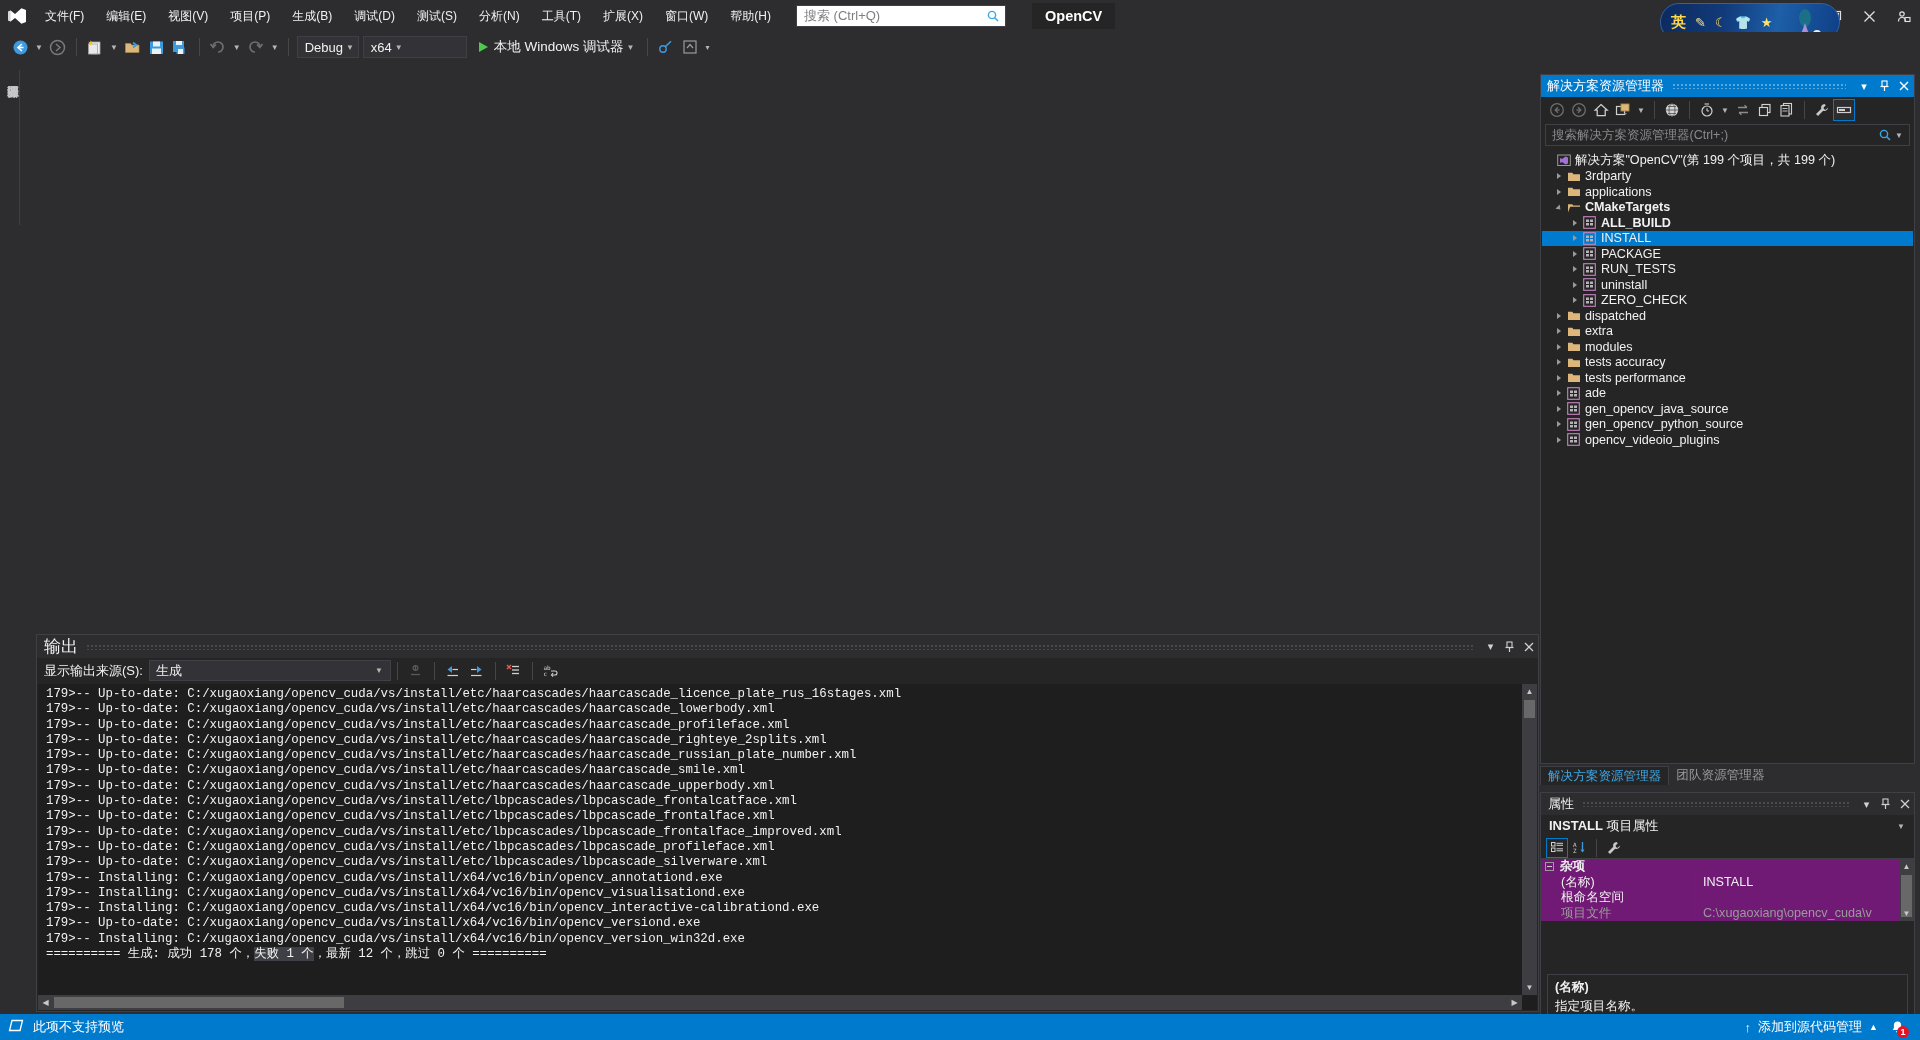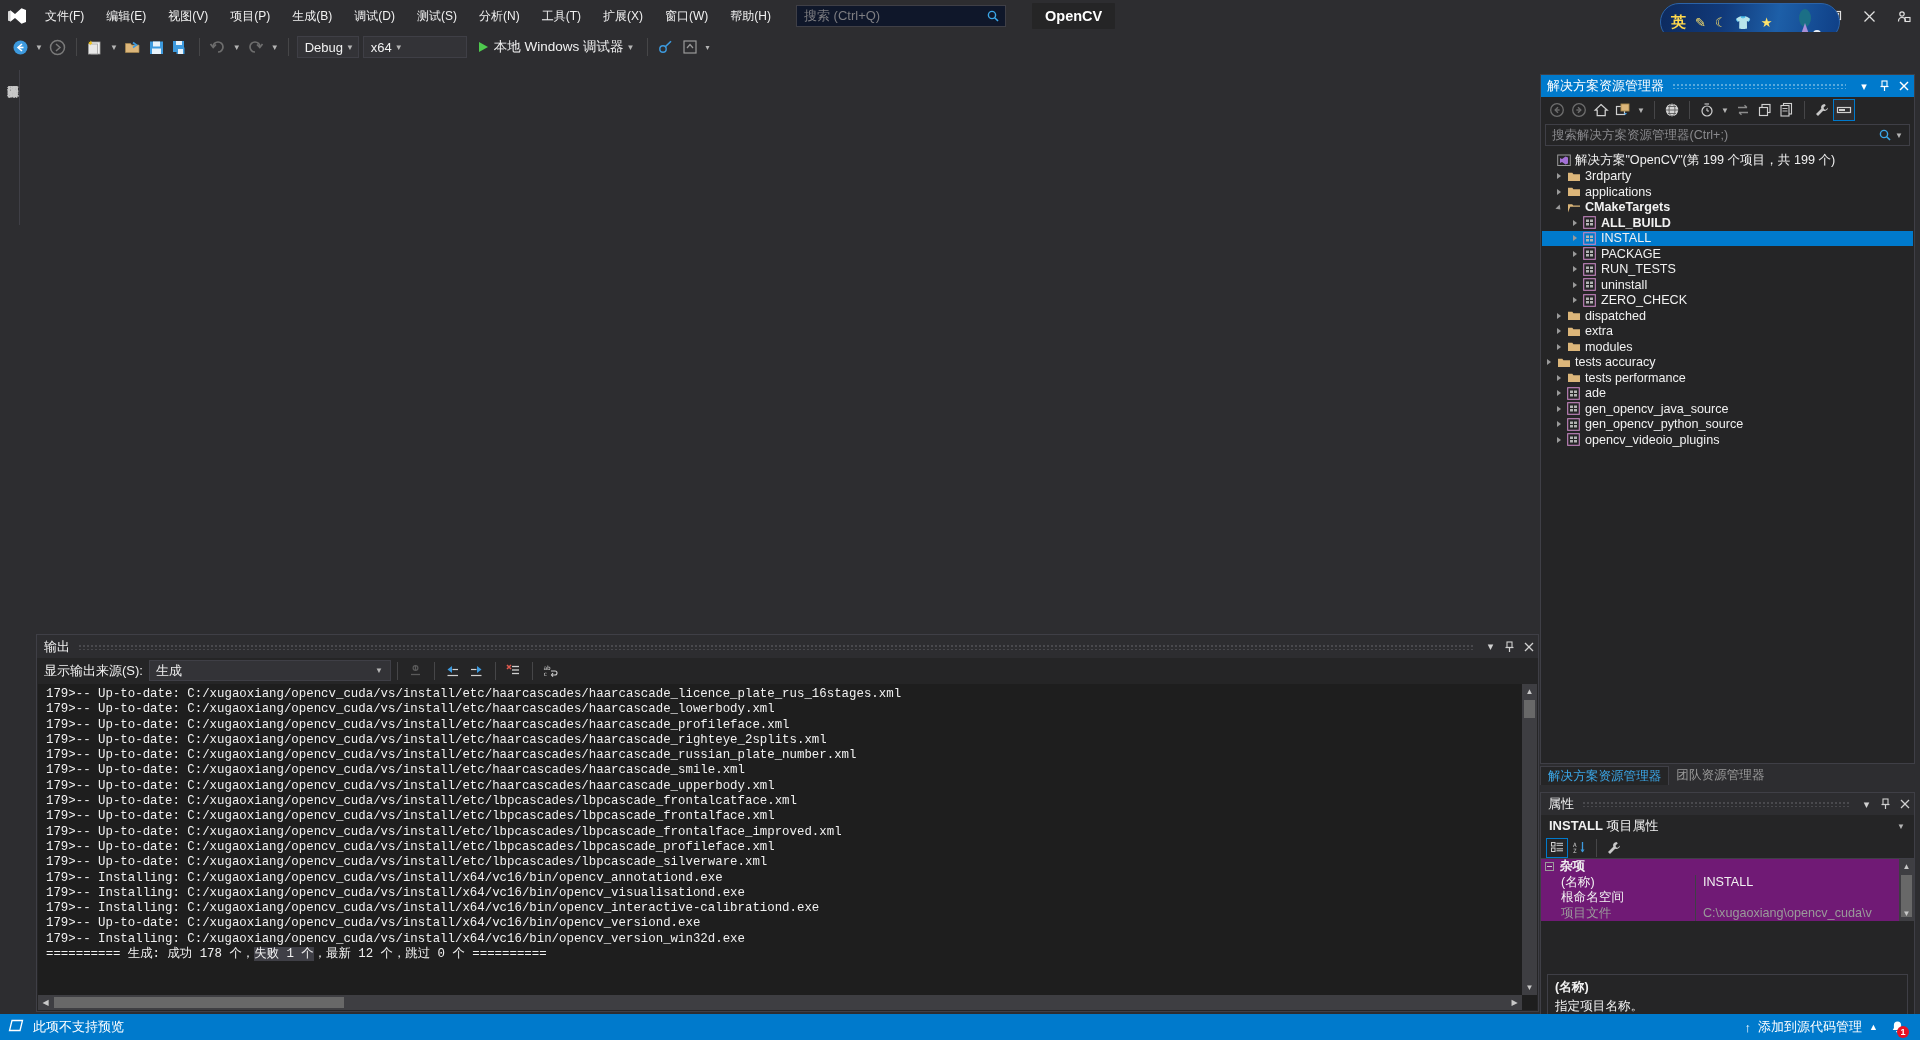--- a/index.html
+++ b/index.html
@@ -18,21 +18,21 @@
     background: #2d2d30; display: flex; align-items: center;
   }
   .vs-logo {
     width: 34px; height: 32px; display: flex; align-items: center; justify-content: center;
   }
   .menu-item {
     padding: 0 11px; height: 32px; line-height: 32px; font-size: 12px; color: #f1f1f1;
     white-space: nowrap; cursor: default;
   }
   .search-box {
-    margin-left: 14px; width: 210px; height: 22px; background: #0f172a;
+    margin-left: 14px; width: 210px; height: 22px; background: #ffffff;
     border: 1px solid #3f3f46; display: flex; align-items: center; position: relative;
   }
   .search-box .ph { font-size: 13px; color: #7e7e82; padding-left: 7px; }
   .search-box .mag { position: absolute; right: 5px; top: 3px; }
   .opencv-badge {
     margin-left: 26px; background: #252526; color: #fff; font-weight: bold;
     font-size: 14.5px; padding: 5px 13px; border-radius: 1px;
   }
 
   
@@ -96,21 +96,21 @@
 
   
   .output-pane {
     position: absolute; left: 36px; top: 634px; width: 1503px; height: 378px;
     background: #252526; border: 1px solid #3f3f46;
   }
   .pane-header {
     height: 23px; display: flex; align-items: center; background: #2d2d30;
     padding-left: 7px; position: relative;
   }
-  .pane-title { font-size: 13px; color: #f1f1f1; white-space: nowrap; font-family: Liberation Mono, monospace; }
+  .pane-title { font-size: 17px; color: #f1f1f1; white-space: nowrap; font-family: Liberation Mono, monospace; }
   .dots-fill {
     flex: 1; height: 6px; margin: 0 8px;
     background-image: radial-gradient(#4c4c50 0.8px, transparent 0.8px);
     background-size: 4px 4px; opacity: .9;
   }
   .pane-btn { width: 19px; height: 20px; display:flex; align-items:center; justify-content:center;
               color:#d0d0d0; font-size: 11px; }
   .out-toolbar {
     height: 25px; display: flex; align-items: center; background: #252526; padding-left: 7px;
   }
@@ -766,21 +766,21 @@
           <span class="arrow">
             <span class="ar-c"></span>
           </span>
           <span class="ticon">
             <svg width="14" height="13" viewBox="0 0 14 13">
               <path d="M1 2.8h4.3l1.1 1.5H13V11H1z" fill="#dcb67a"></path>
             </svg>
           </span>
           <span style="padding-left: 3px;">modules</span>
         </div>
-        <div class="trow" style="">
+        <div class="trow" style="padding-left: 10px;">
           <span class="arrow">
             <span class="ar-c"></span>
           </span>
           <span class="ticon">
             <svg width="14" height="13" viewBox="0 0 14 13">
               <path d="M1 2.8h4.3l1.1 1.5H13V11H1z" fill="#dcb67a"></path>
             </svg>
           </span>
           <span style="padding-left: 3px;">tests accuracy</span>
         </div>

